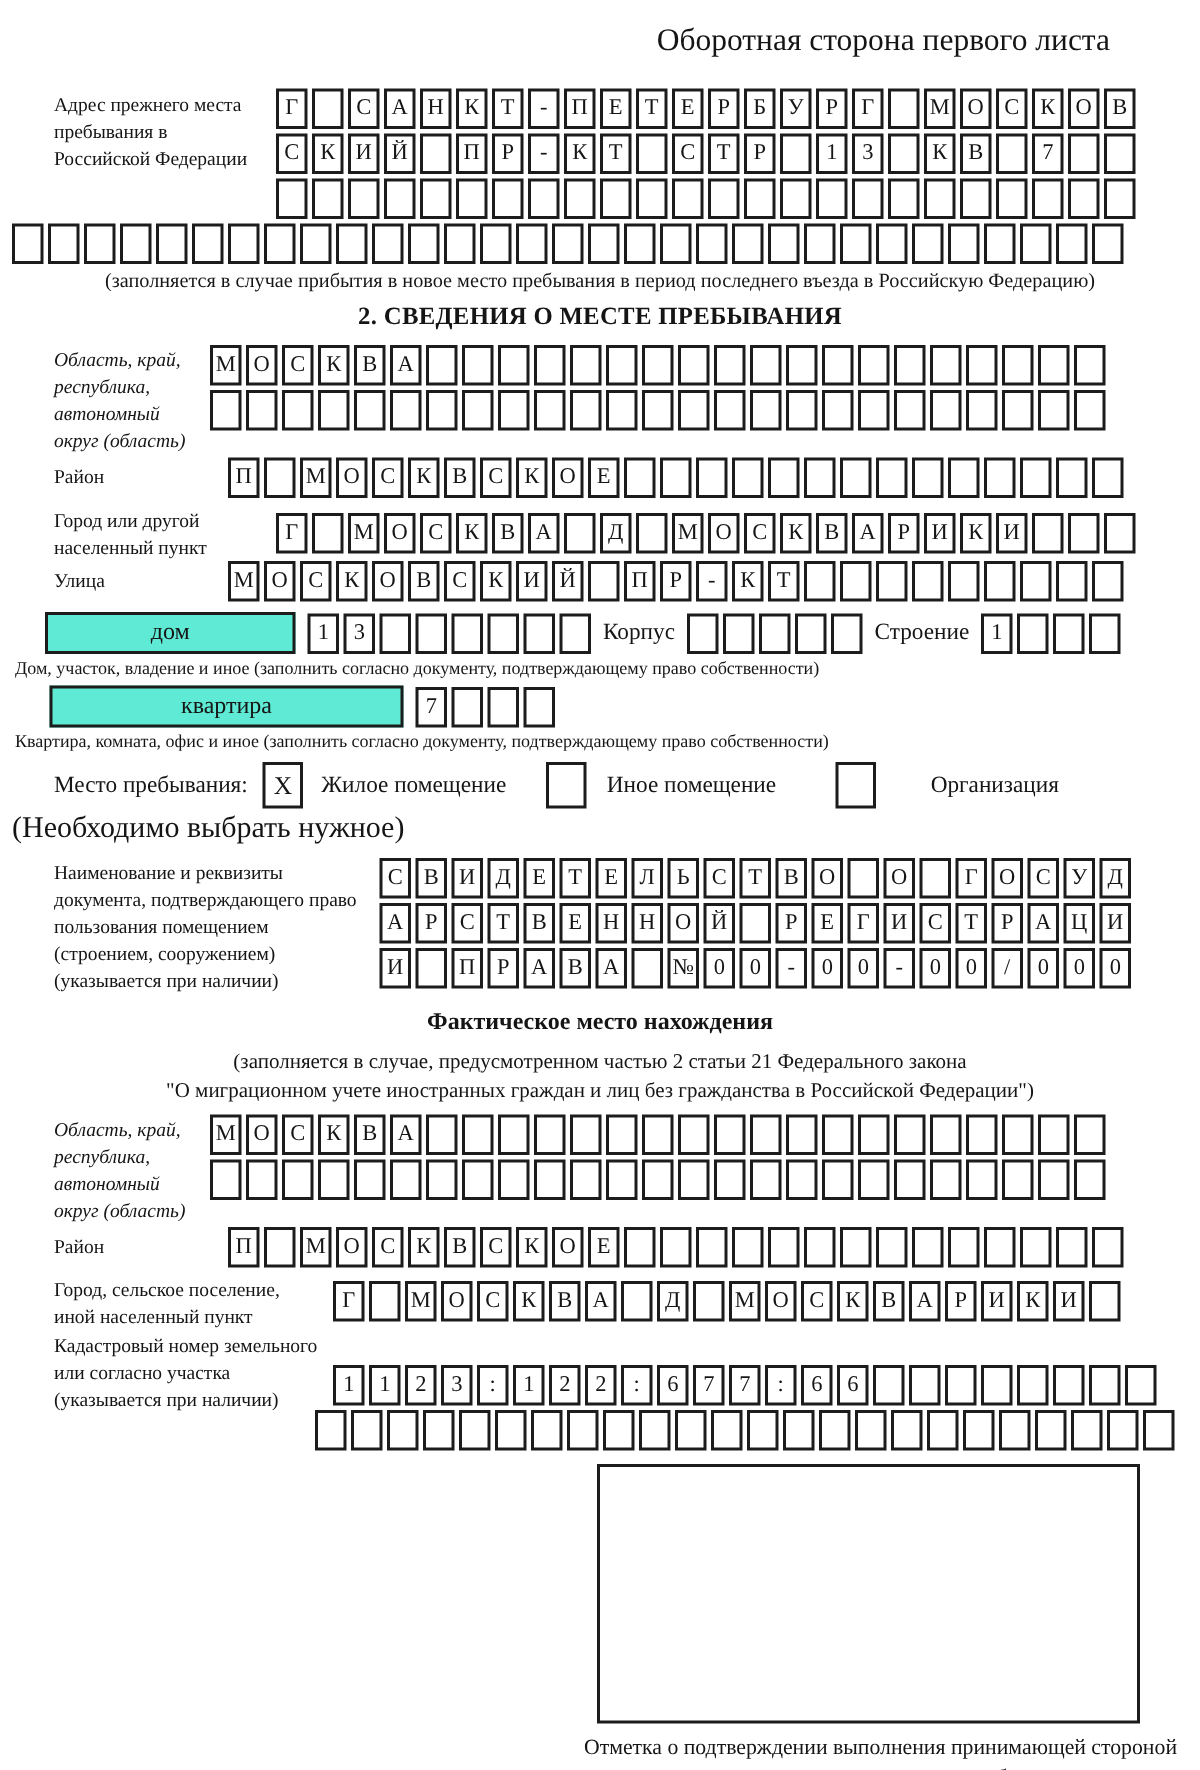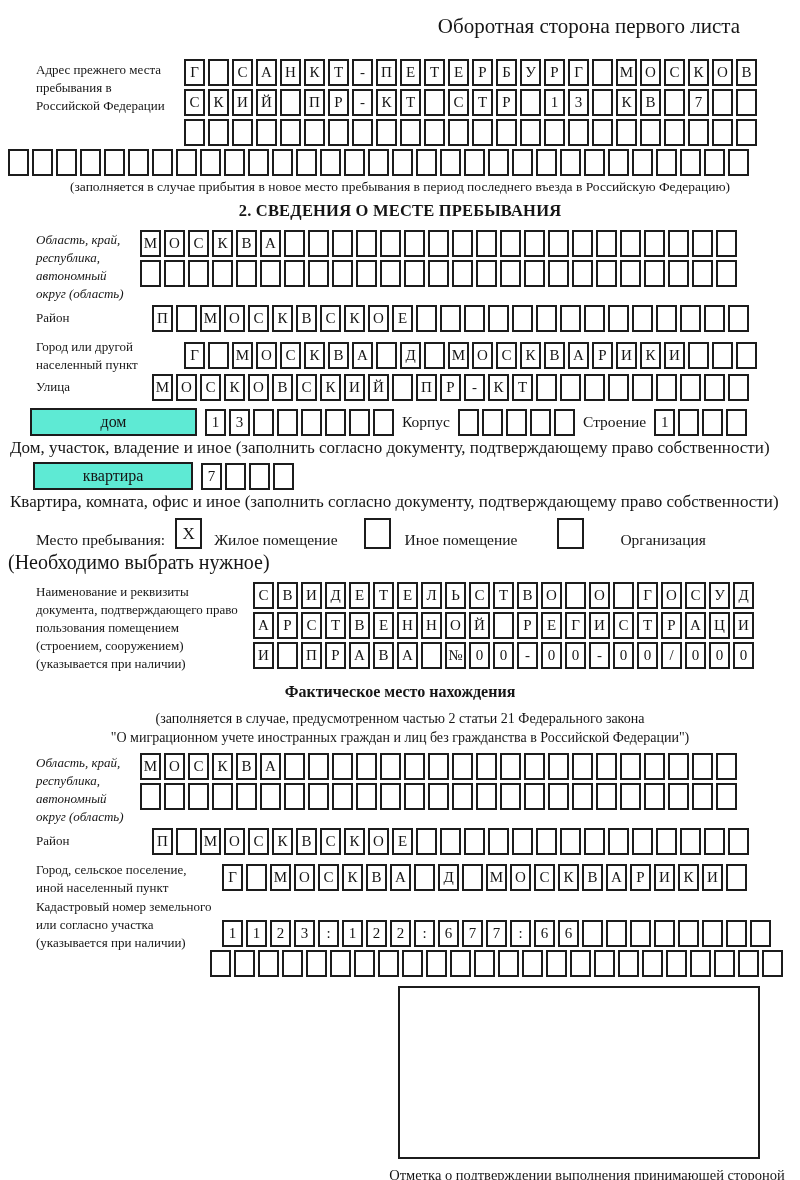--- a/index.html
+++ b/index.html
@@ -12,40 +12,40 @@
   .frow{display:flex;align-items:flex-start;}
   .lbl{font-size:13px;line-height:18px;box-sizing:border-box;flex:none;}
   .cellcol{flex:none;}
   .cells{display:flex;gap:3px;margin-bottom:3px;}
   .cell{
     flex:none;box-sizing:border-box;width:21px;height:27px;
     border:2px solid #1c1c1c;display:flex;align-items:center;justify-content:center;
     font-size:15px;line-height:1;background:#fff;
   }
   .caption{font-size:13.5px;text-align:center;margin:1px 0 2px 0;}
-  .caption-left{font-size:17px;margin:1px 0 4px 2px;}
+  .caption-left{font-size:12px;margin:1px 0 4px 2px;}
   .sec-title{font-size:16.5px;font-weight:bold;text-align:center;margin:6px 0 9px 0;letter-spacing:.2px;}
   .prev .lbl{width:176px;padding:2px 6px 0 28px;}
   .obl .lbl{width:132px;padding:1px 10px 0 28px;font-style:italic;}
   .raion .lbl{width:144px;padding:4px 6px 0 28px;}
   .gorodt .lbl{width:176px;padding:1px 6px 0 28px;}
   .ulitsa .lbl{width:144px;padding:4px 6px 0 28px;}
   .docrow .lbl{width:245px;padding:1px 10px 0 28px;}
   .fgorod .lbl{width:214px;padding:1px 6px 0 28px;}
   .kad .lbl{width:214px;padding:1px 6px 0 28px;}
   .kad .cellcol{margin-top:23px;}
   .kad .row2{margin-left:-12px;}
   .domline{display:flex;align-items:center;margin:4px 0 2px 22px;}
   .widebox{box-sizing:border-box;height:28px;border:2px solid #1c1c1c;display:flex;align-items:center;justify-content:center;font-size:16px;flex:none;background:#5eead4;}
   .dom-box{width:167px;}
-  .kv-box{width:160px;}
+  .kv-box{width:236px;}
   .inline-lbl{font-size:15.5px;margin:0 8px;flex:none;}
   .mgap{margin-left:8px;}
   .kvline{display:flex;align-items:center;margin:4px 0 2px 25px;}
-  .mesto-row{display:flex;align-items:flex-end;margin:6px 0 2px 28px;font-size:15.5px;}
+  .mesto-row{display:flex;align-items:center;margin:6px 0 2px 28px;font-size:15.5px;}
   .cbox{flex:none;box-sizing:border-box;width:27px;height:31px;border:2px solid #1c1c1c;display:flex;align-items:center;justify-content:center;font-size:17px;background:#fff;}
   .choose-note{width:650px;text-align:left;font-size:20px;margin:2px 0 8px 0;}
   .fact-title{font-size:16px;font-weight:bold;text-align:center;margin:10px 0 8px 0;}
   .fact-note{text-align:center;font-size:14px;line-height:19px;margin-bottom:6px;}
   .mark-box{margin:6px 0 0 390px;width:362px;height:173px;border:2px solid #1c1c1c;box-sizing:border-box;background:#fff;}
   .mark-caption{margin:7px 0 0 380px;width:398px;text-align:center;font-size:14.5px;line-height:19.5px;}
   .mt2{margin-top:2px;}
 </style>
 </head>
 <body>

